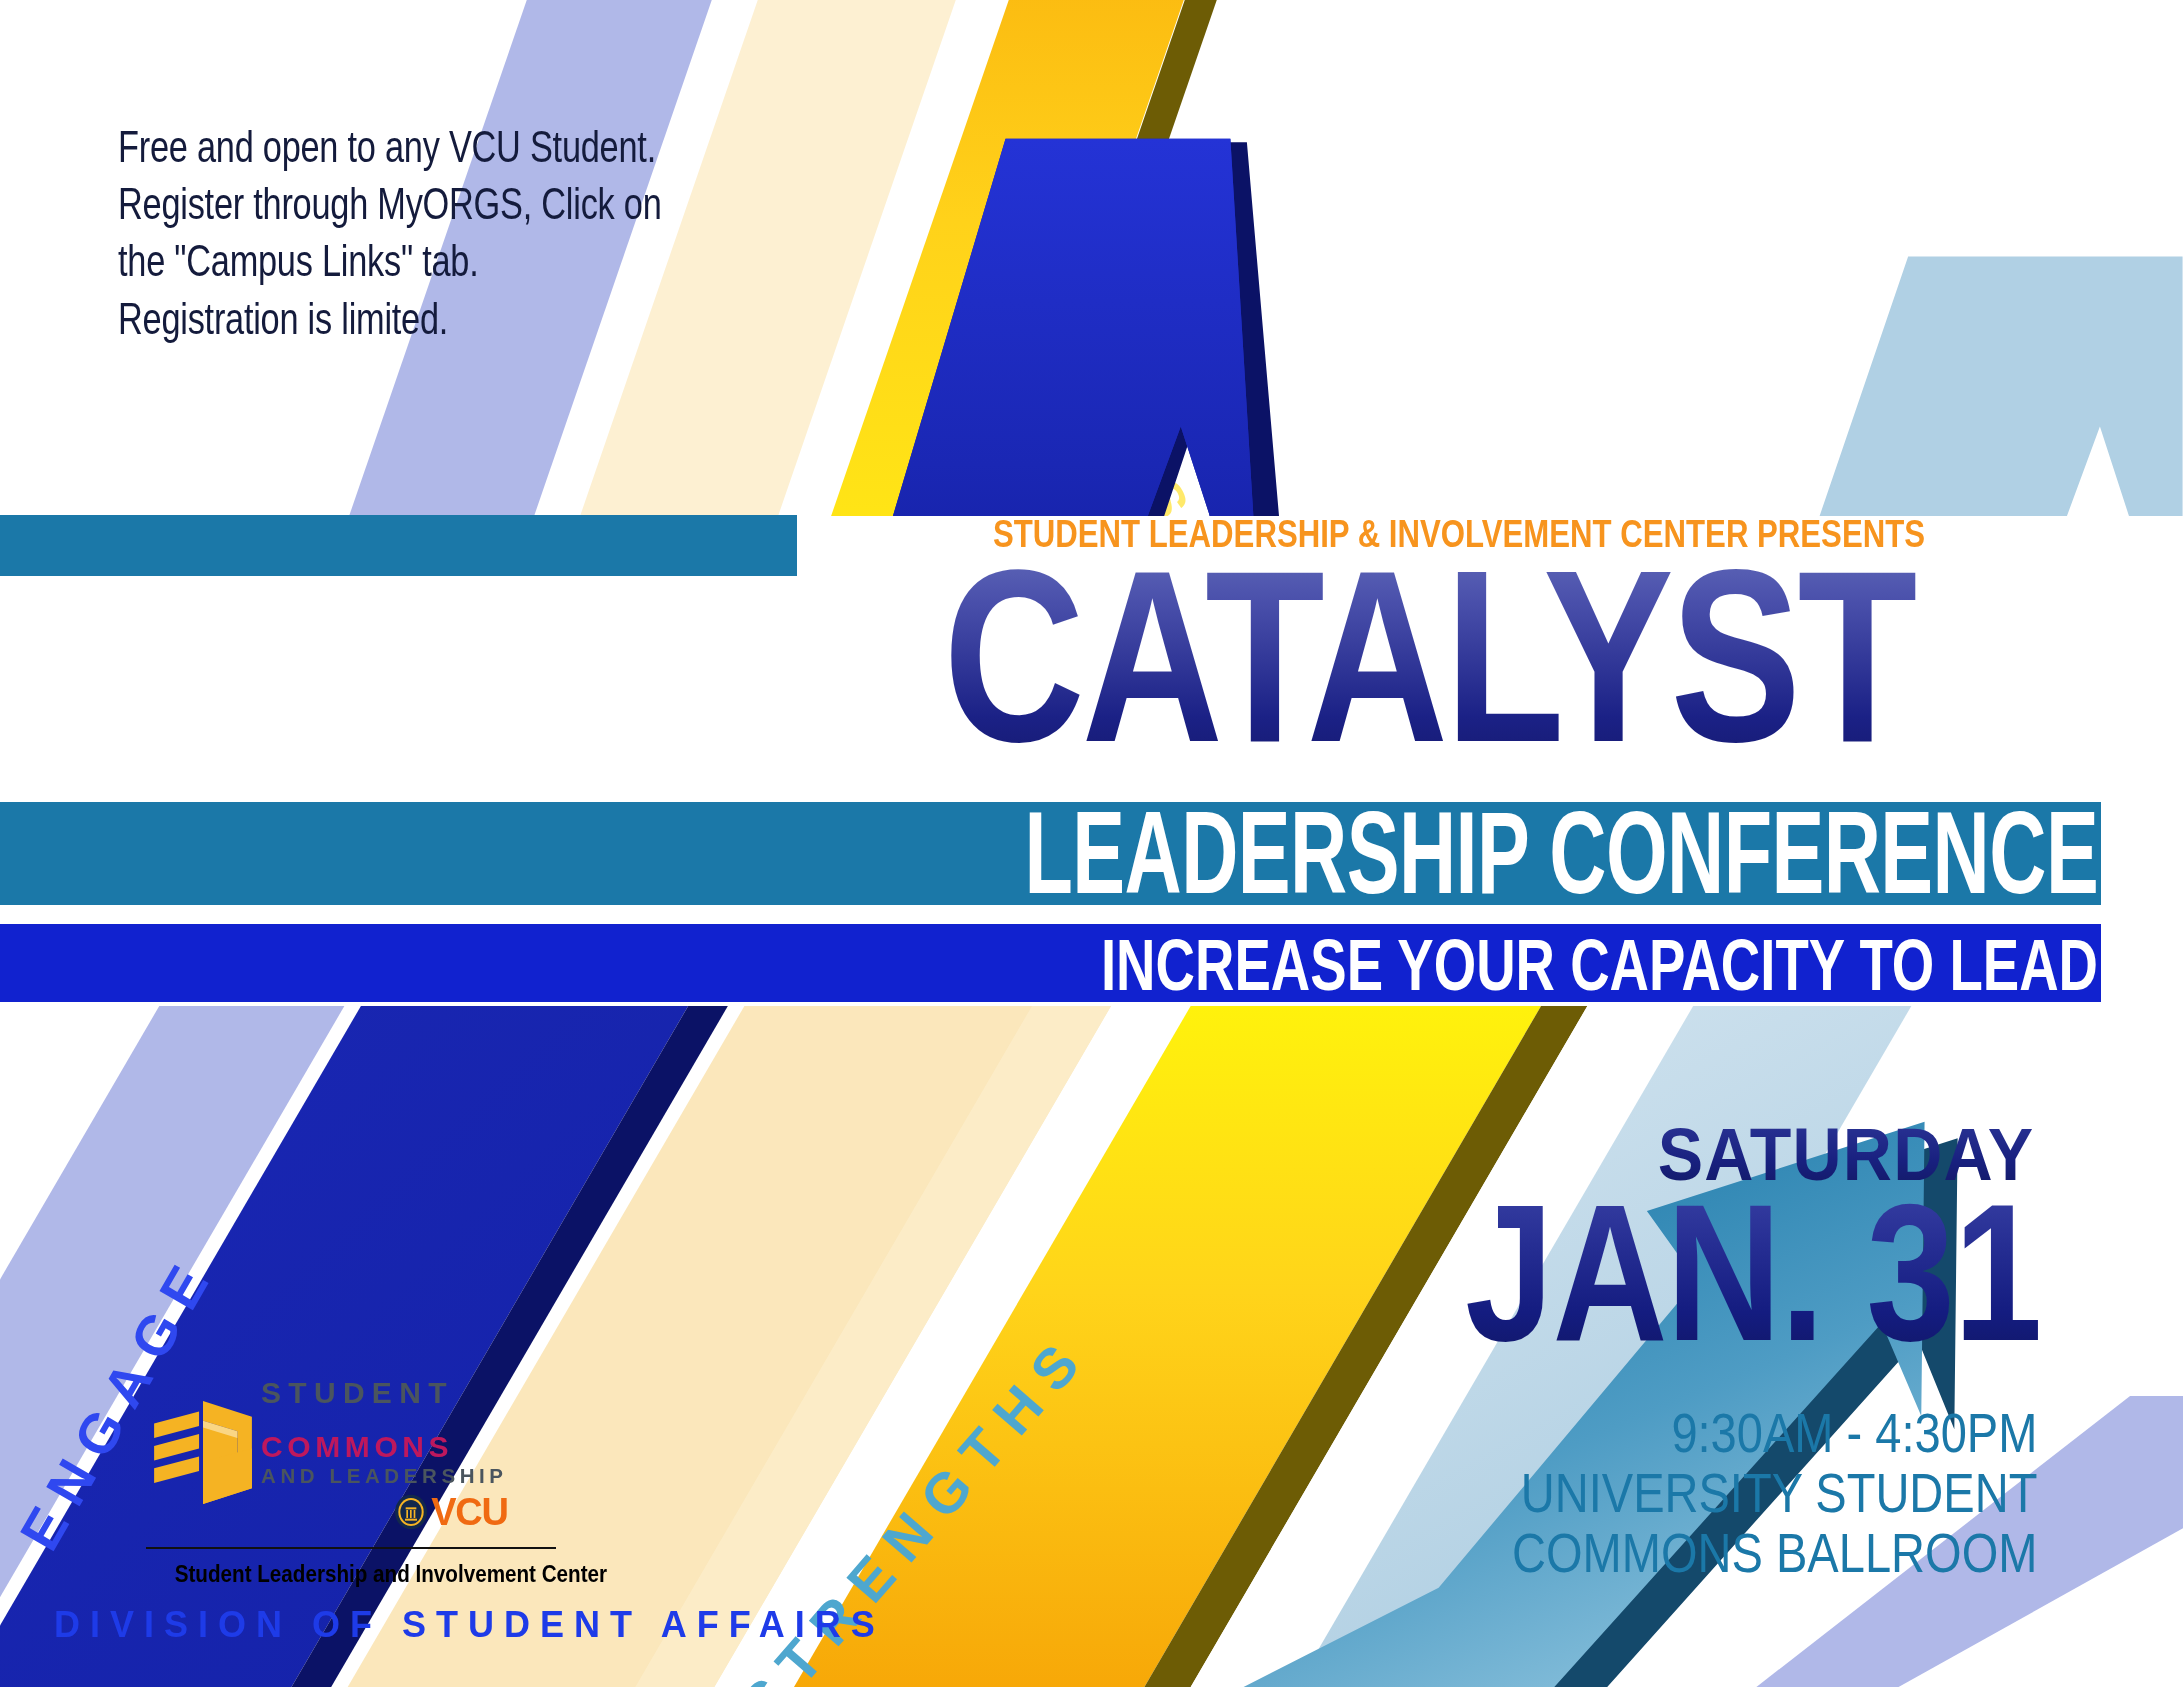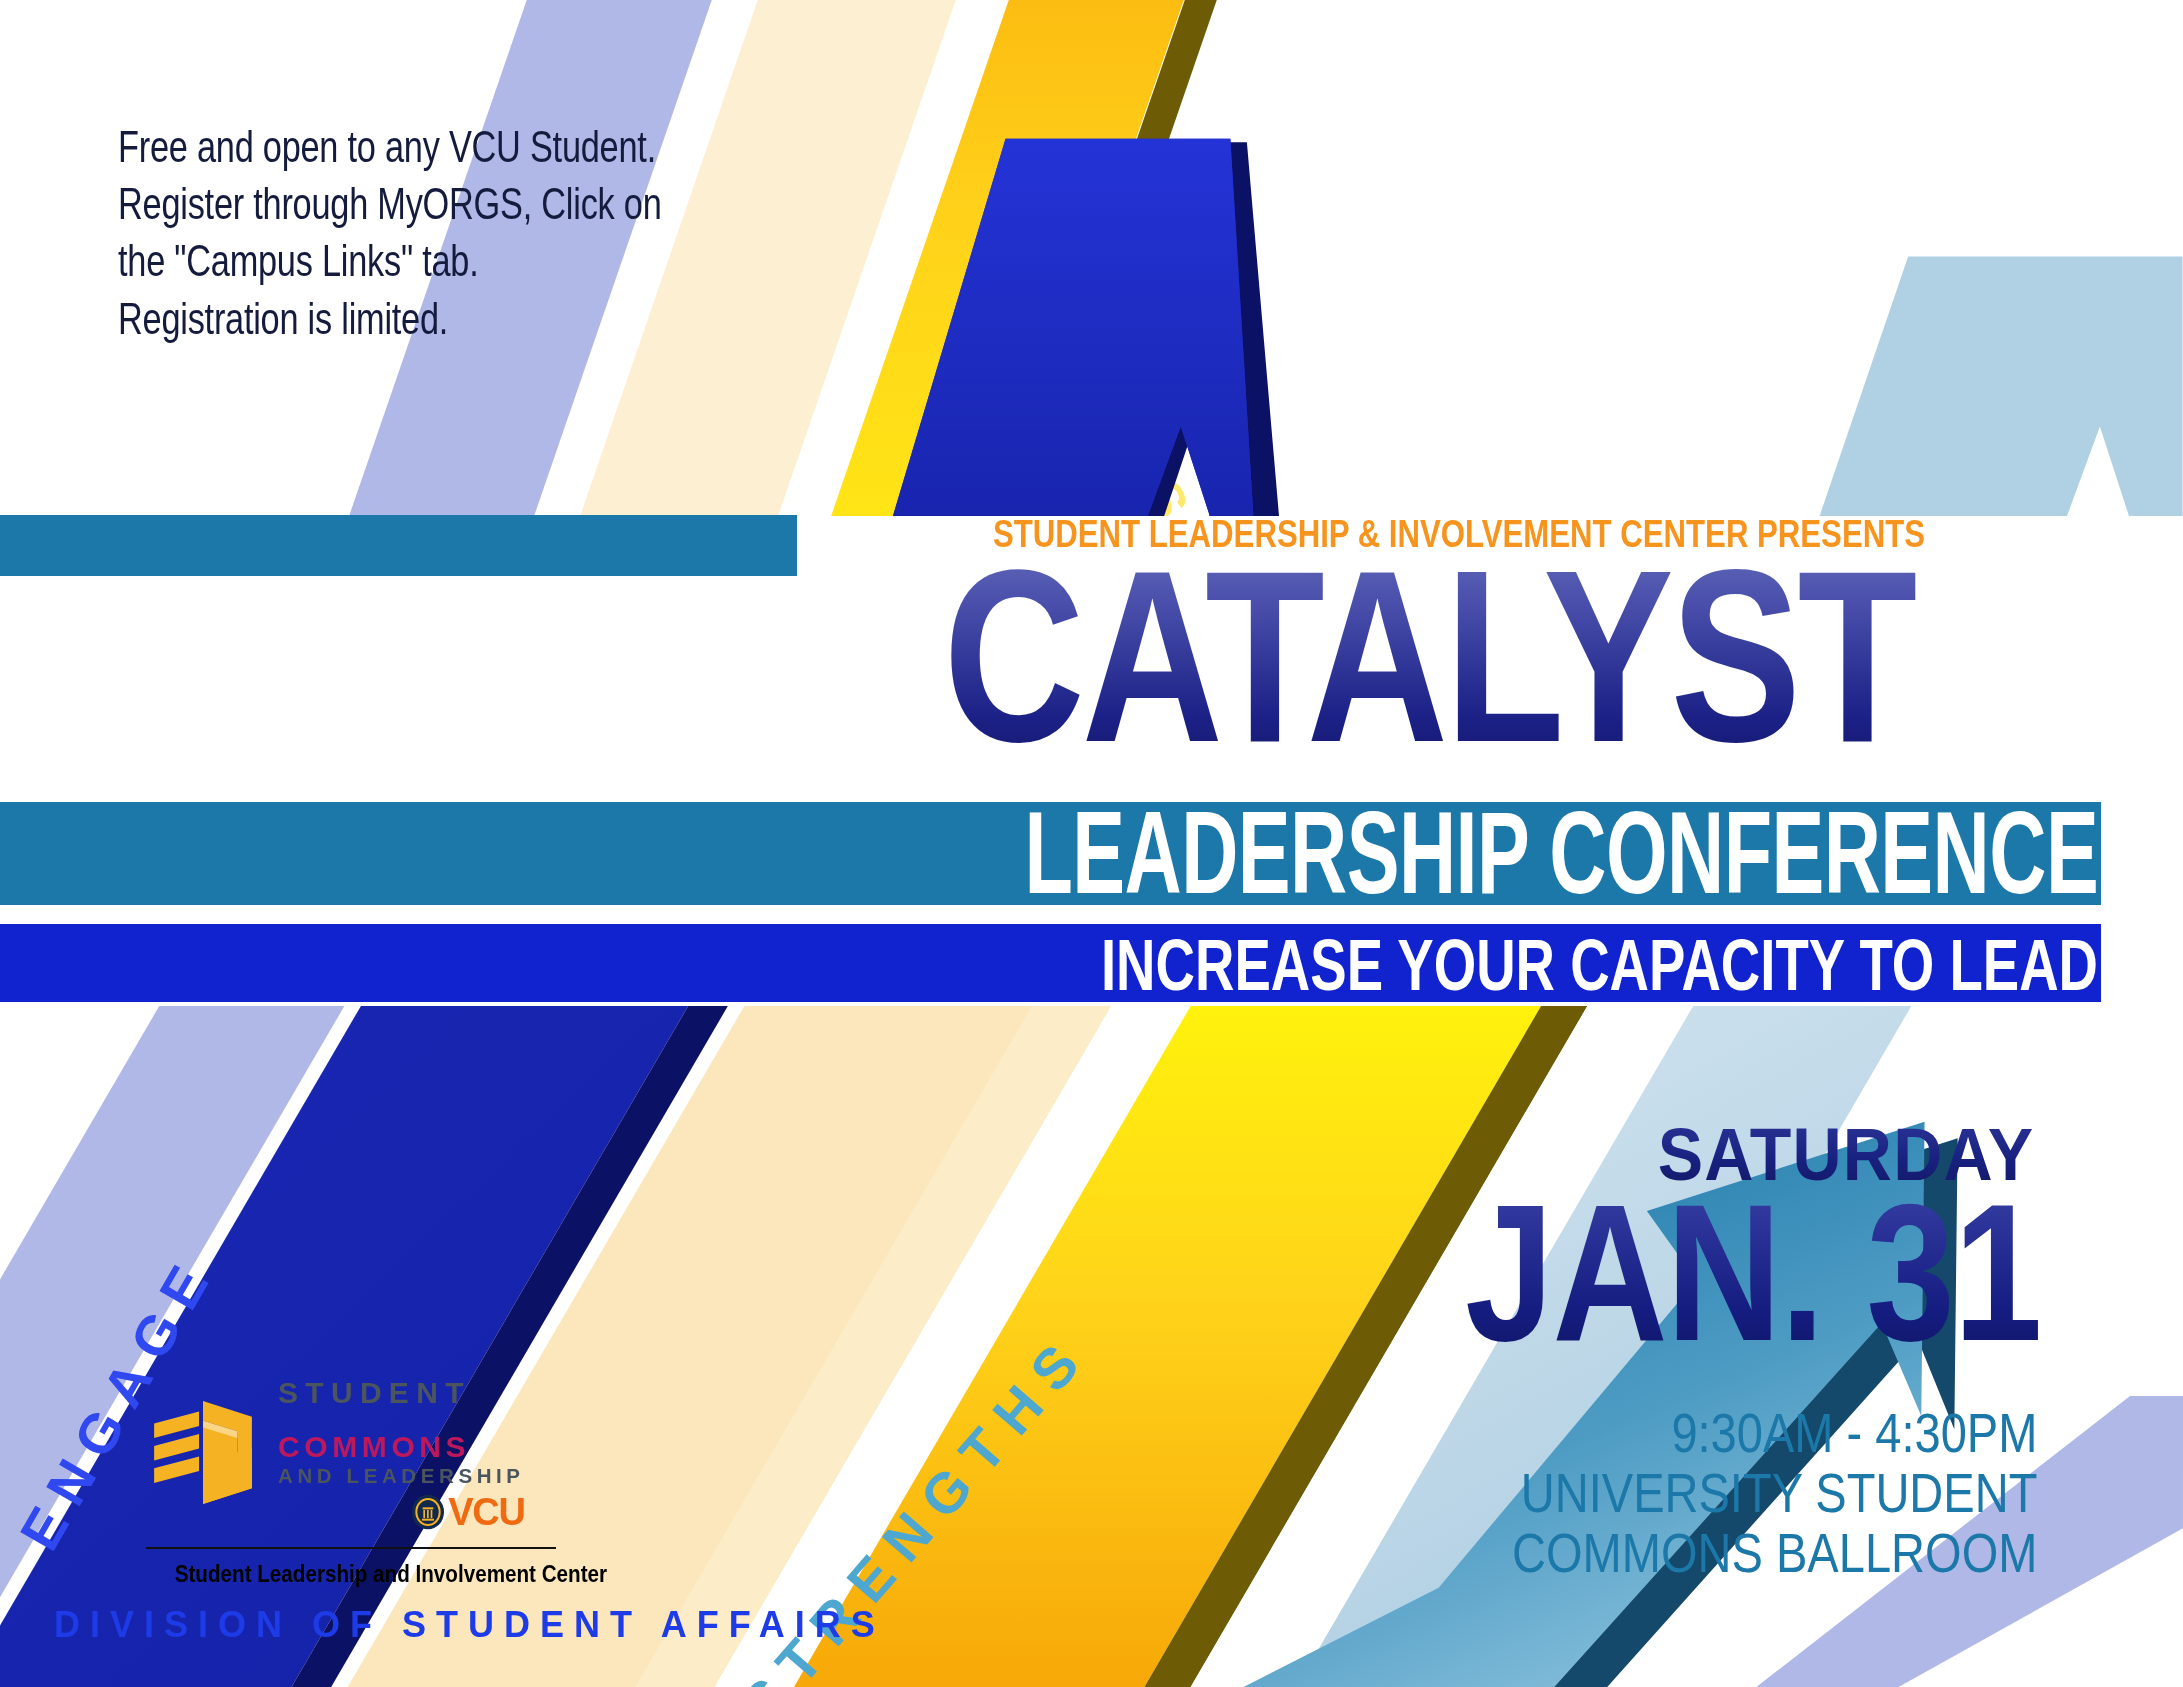--- a/index.html
+++ b/index.html
@@ -123,21 +123,21 @@
     text-align:right;
     color:#1b78a8;
     font-family:"Liberation Sans",sans-serif;
     font-size:56px;line-height:1.07;letter-spacing:0px;
     transform:scaleX(0.84);transform-origin:right top;
   }
   #timeloc div{white-space:nowrap;}
 
   
   #logo-block{position:absolute;left:146px;top:1376px;width:410px;}
-  #logo-row{display:flex;align-items:center;gap:18px;}
+  #logo-row{display:flex;align-items:center;gap:1px;}
   #logo-mark{width:114px;height:111px;flex:0 0 auto;}
   #logo-words{display:flex;flex-direction:column;align-items:flex-start;}
   .lw1{font-family:"Liberation Sans",sans-serif;font-weight:bold;font-size:30px;
        letter-spacing:7.3px;color:#4a555e;line-height:1.12;}
   .lw2{font-family:"Liberation Sans",sans-serif;font-weight:bold;font-size:30px;
        letter-spacing:4.6px;color:#be185d;line-height:1.12;margin-top:20px;}
   .lw3{font-family:"Liberation Sans",sans-serif;font-weight:bold;font-size:20.5px;
        letter-spacing:4.6px;color:#4a555e;line-height:1.3;}
   #vcu-row{display:flex;align-items:center;justify-content:space-between;gap:2.6px;margin-top:4px;}
   #vcu-seal{width:36px;height:36px;flex:0 0 auto;}

